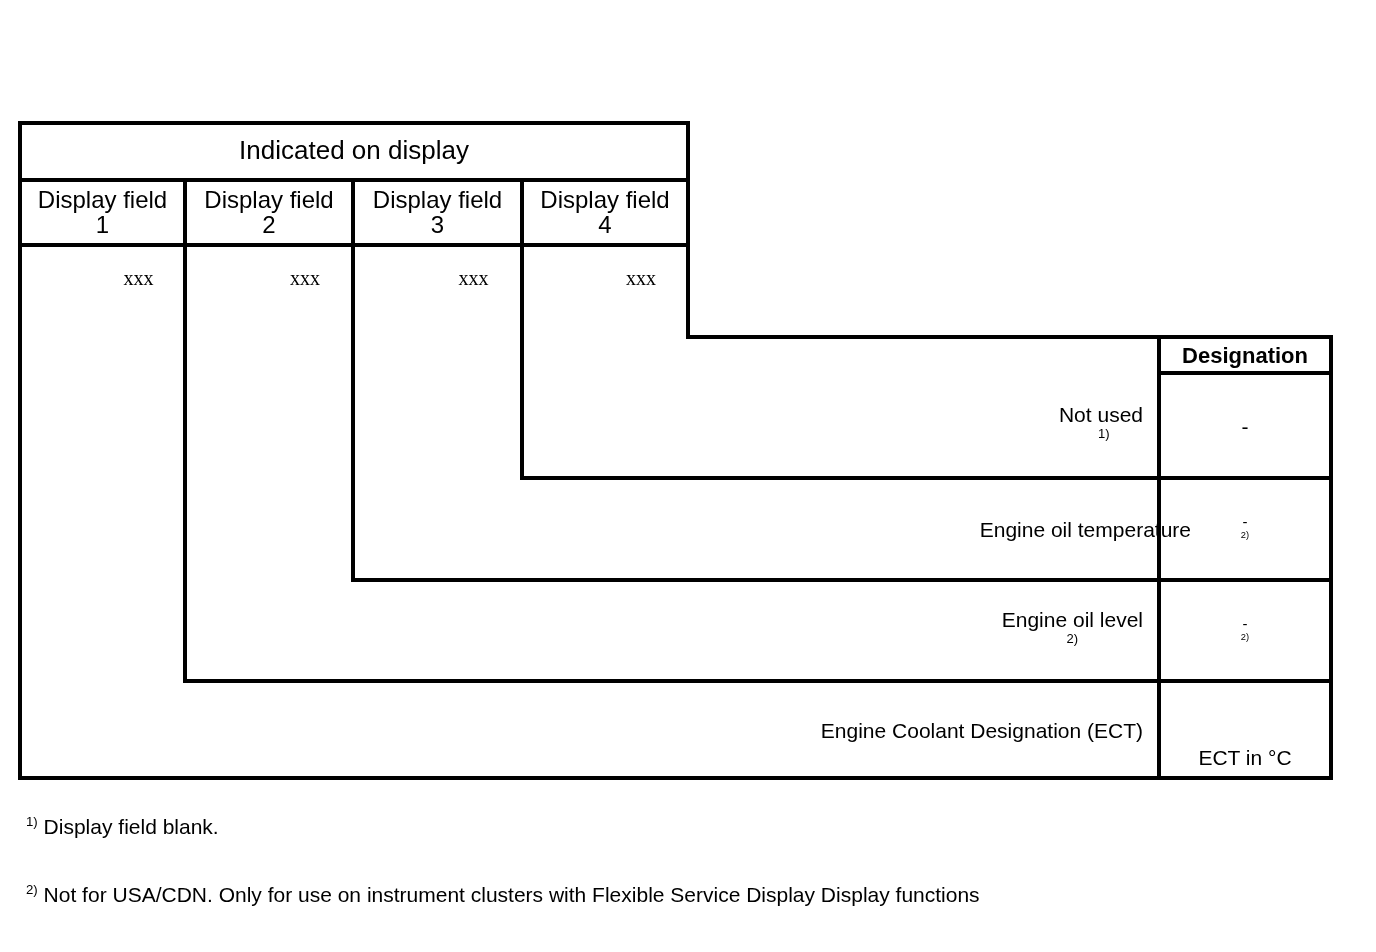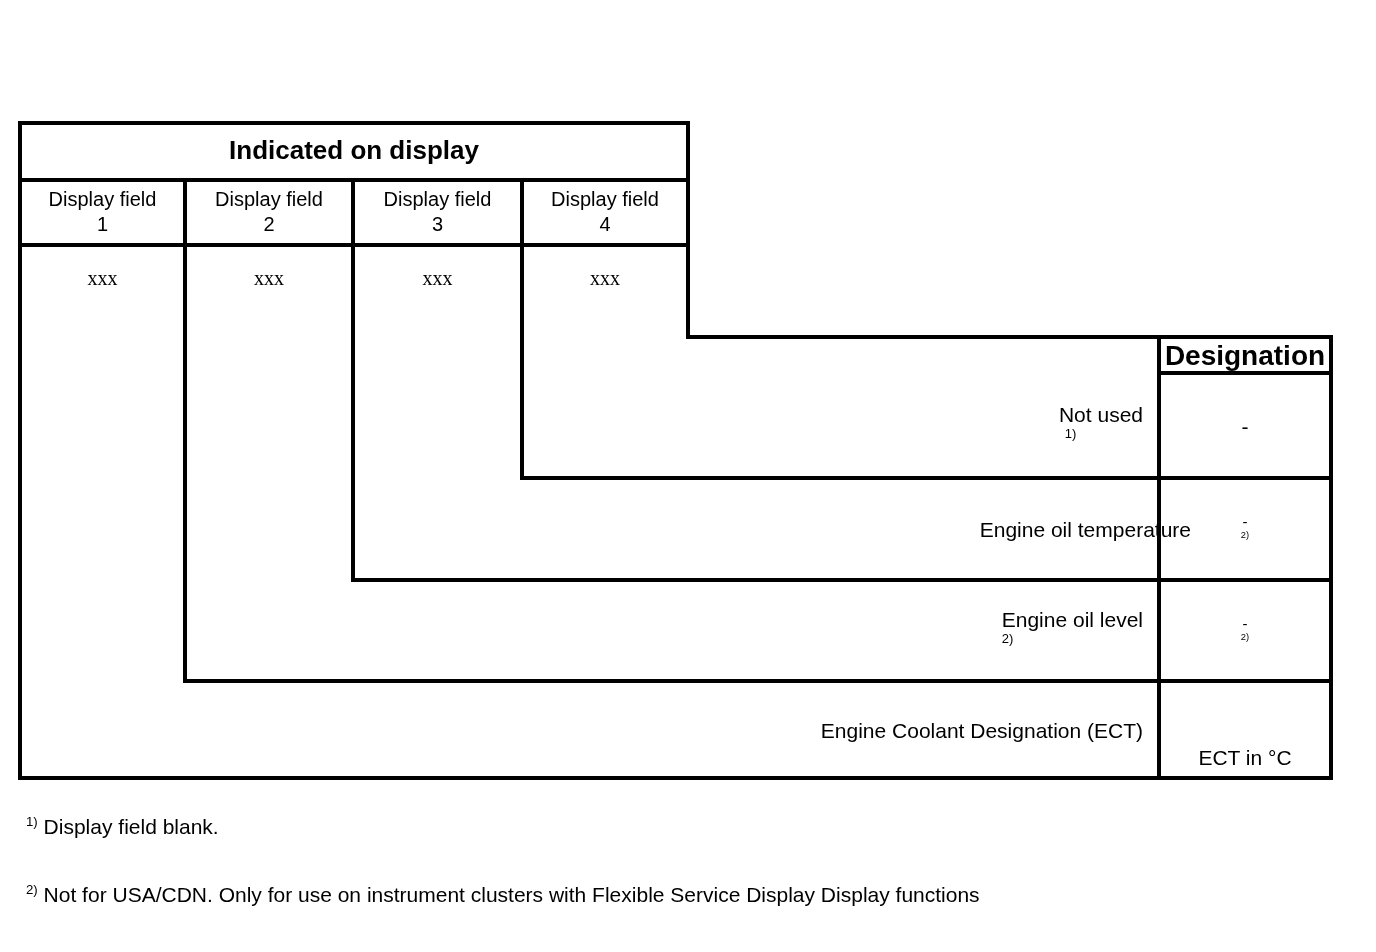--- a/index.html
+++ b/index.html
@@ -46,51 +46,52 @@
     display: flex;
     align-items: center;
     justify-content: center;
     text-align: center;
     box-sizing: border-box;
   }
   .cell span { display: block; }
 
   #header-banner {
     left: 20px; top: 123px; width: 668px; height: 55px;
-    font-size: 26px; font-weight: bold;
+    font-size: 26px; font-weight: normal;
   }
 
   .colhead {
     top: 182px; height: 60px;
-    font-size: 20px; line-height: 25px;
+    font-size: 24px; line-height: 25px;
     font-weight: normal;
   }
   .colhead .l1 { display:block; }
   .colhead .l2 { display:block; }
 
   .xxxcell {
     top: 258px; height: 40px;
     font-family: "Liberation Serif", serif;
     font-size: 20px;
+    margin-left: 36px;
   }
 
   
   .desc {
     justify-content: flex-end;
-    text-align: left;
+    text-align: center;
     padding-right: 16px;
     font-size: 21px;
   }
   .desig {
     left: 1161px; width: 168px;
     font-size: 21px;
   }
   .desig-head {
     left: 1161px; top: 339px; width: 168px; height: 33px;
-    font-size: 28px; font-weight: bold;
+    font-size: 22px; font-weight: bold;
   }
 
   sup {
     font-size: 0.62em;
     vertical-align: super;
     line-height: 0;
   }
   .supsmall {
     font-size: 15px;
   }

